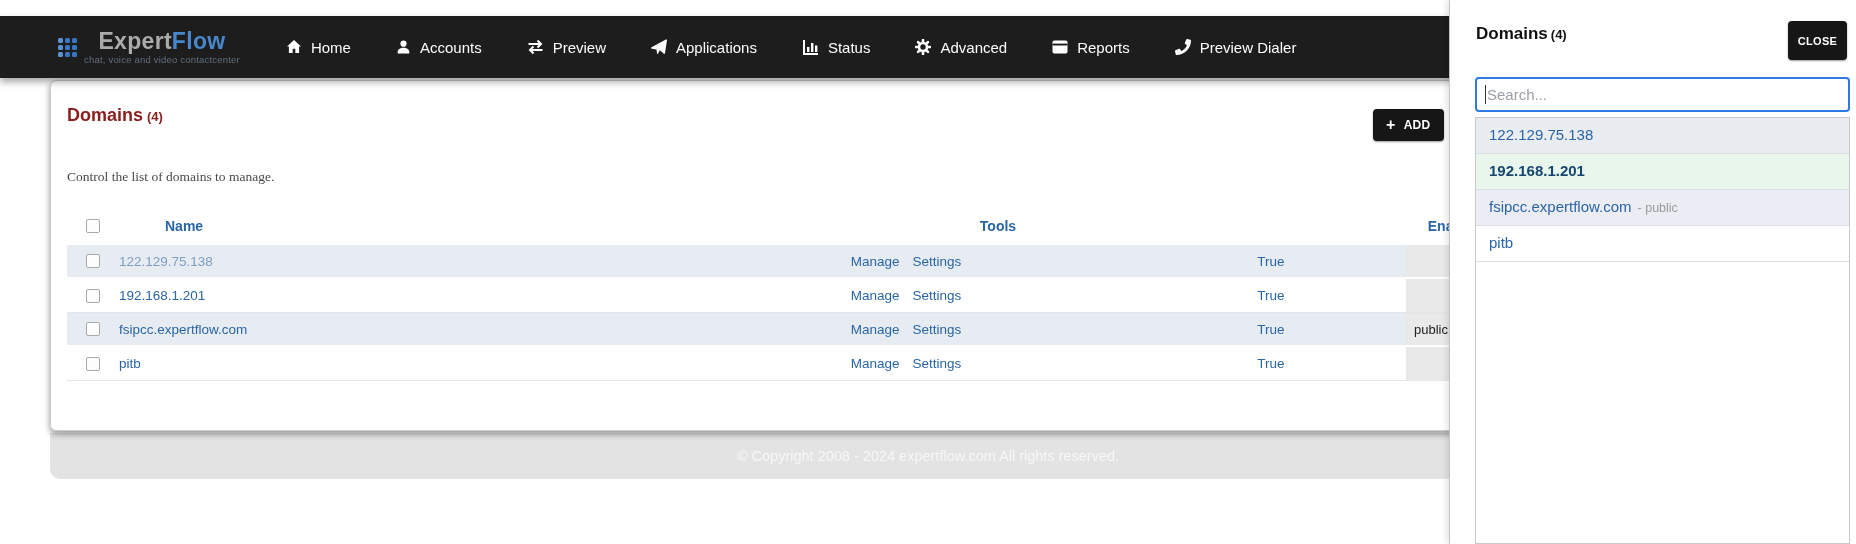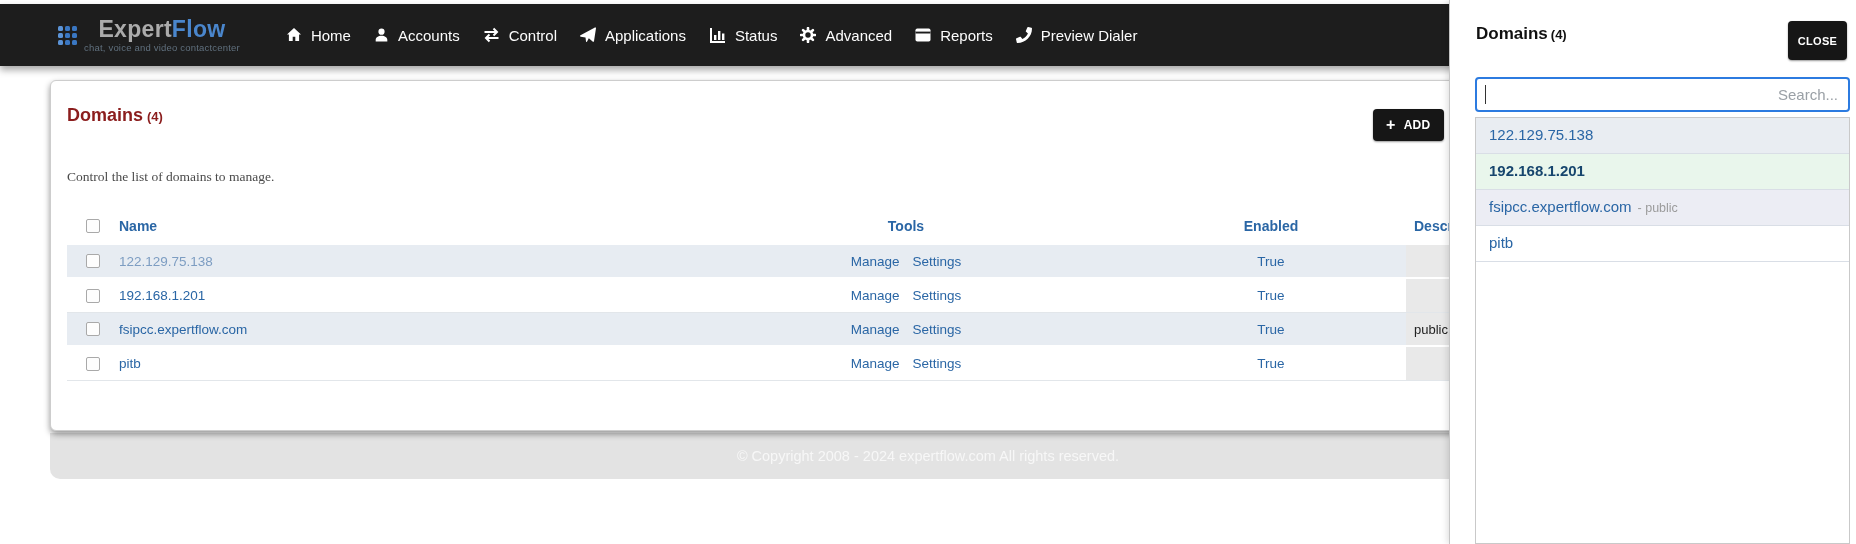--- a/index.html
+++ b/index.html
@@ -2,53 +2,53 @@
 <html><head>
 <meta charset="utf-8">
 <style>
   * { margin:0; padding:0; box-sizing:border-box; }
   html,body { width:1856px; height:544px; overflow:hidden; background:#ffffff;
               font-family:"Liberation Sans", sans-serif; }
   body { position:relative; }
   a { text-decoration:none; }
 
   
-  .navbar { position:absolute; top:4px; left:0; width:1856px; height:62px; background:#1d1d1d;
+  .navbar { position:absolute; top:16px; left:0; width:1856px; height:62px; background:#1d1d1d;
             display:flex; align-items:center; box-shadow:0 4px 7px rgba(0,0,0,.35); z-index:5; }
   .logo { display:flex; align-items:center; gap:7px; margin-left:58px; cursor:pointer; }
   .logo-dots { display:grid; grid-template-columns:repeat(3,5px); grid-auto-rows:5px; gap:2px; }
   .logo-dots i { background:#3a77c2; border-radius:1.5px; display:block; }
   .logo-dots i:nth-child(3n+1){ background:#5b93d6; }
   .logo-main { display:flex; flex-direction:column; align-items:center; }
   .logo-name { font-size:23px; font-weight:bold; letter-spacing:.3px; line-height:24px; }
   .logo-name .p1 { color:#ababab; }
   .logo-name .p2 { color:#4a86cc; }
   .logo-tag { font-size:9.5px; color:#60707e; letter-spacing:.2px; margin-top:1px; }
 
-  .nav-items { display:flex; align-items:center; gap:23px; margin-left:46px; }
+  .nav-items { display:flex; align-items:center; gap:45px; margin-left:46px; }
   .nav-item { display:flex; align-items:center; gap:9px; color:#fcfcfc; font-size:15px; cursor:pointer; }
   .nav-item svg { display:block; }
 
   
   .card { position:absolute; left:50px; top:80px; width:1756px; height:351px; background:#fff;
           border:1px solid #cdcdcd; border-radius:6px; box-shadow:0 3px 6px rgba(0,0,0,.42); z-index:1; }
   .card-heading { position:absolute; left:16px; top:24px; font-size:18px; font-weight:bold; color:#8b1d1d; }
   .card-heading .count { font-size:13px; margin-left:4px; }
   .add-button { position:absolute; left:1322px; top:28px; height:32px; padding:0 13px;
                 background:#161616; color:#fff; border:none; border-radius:4px;
                 font-family:"Liberation Sans",sans-serif; font-size:12px; font-weight:bold;
                 display:flex; align-items:center; gap:8px; cursor:pointer; letter-spacing:.3px;
                 box-shadow:0 1px 2px rgba(0,0,0,.4); }
   .add-button .plus { font-size:16px; font-weight:bold; line-height:1; }
   .card-subtitle { position:absolute; left:16px; top:88px; font-size:13.5px; color:#4a4a4a;font-family:Liberation Serif, serif; }
 
   .dtable { position:absolute; left:16px; top:126px; width:1724px; }
   .trow { display:grid; grid-template-columns:44px 725px 140px 160px 270px 1fr; align-items:stretch; }
   .trow > div { display:flex; align-items:center; }
-  .trow.thead { height:38px; }
+  .trow.thead { height:38px;gap:46px; }
   .trow.thead .hname, .trow.thead .htools, .trow.thead .henabled, .trow.thead .hdesc
       { color:#2a66a5; font-weight:bold; font-size:14px; }
   .trow.tdata { height:34px; font-size:13.5px; }
   .trow.tdata.stripe > div { background:#e7ecf2; }
   .trow.tdata > .cdesc { background:#e9e9e9 !important; color:#222; font-size:13px; }
   .trow.tdata { border-bottom:2px solid #fff; }
   .trow.tdata.white { border-bottom:1px solid #e2e6ea; }
   .ccb { padding-left:19px; }
   .cname { padding-left:8px; }
   .ctools { justify-content:center; gap:13px; }
@@ -71,21 +71,21 @@
            border-left:1px solid #c6c6c6; box-shadow:-2px 0 6px rgba(0,0,0,.12); z-index:10; }
   .panel-heading { position:absolute; left:26px; top:24px; font-size:17px; font-weight:bold; color:#101010; }
   .panel-heading .count { font-size:13px; margin-left:3px; }
   .close-button { position:absolute; right:9px; top:21px; width:59px; height:39px;
                   background:#161616; color:#fff; border:none; border-radius:4px;
                   font-family:"Liberation Sans",sans-serif; font-size:11px; font-weight:bold;
                   letter-spacing:.3px; cursor:pointer; box-shadow:0 1px 2px rgba(0,0,0,.4); }
   .search-wrap { position:absolute; left:25px; top:77px; width:375px; height:35px; }
   .search-input { width:100%; height:100%; border:2px solid #2c7be0; border-radius:4px;
                   padding:0 10px; font-size:15px; font-family:"Liberation Sans",sans-serif;
-                  color:#222; outline:none;text-align:right; }
+                  color:#222; outline:none; }
   .search-input::placeholder { color:#9aa0a6; }
   .caret { position:absolute; left:10px; top:8px; width:1px; height:19px; background:#333; }
   .plist { position:absolute; left:25px; top:117px; width:375px; height:427px;
            border:1px solid #c9c9c9; background:#fff; }
   .pitem { height:36px; display:flex; align-items:baseline; padding:8px 0 0 13px;
            font-size:15px; border-bottom:1px solid #d9dee6; cursor:pointer; }
   .pitem .plabel { color:#2a66a5; }
   .pitem.bg1 { background:#e9edf2; }
   .pitem.sel { background:#e9f6ec; }
   .pitem.sel .plabel { color:#17466e; font-weight:bold; }
@@ -133,21 +133,21 @@
     </div>
     <div class="nav-item">
       <span>
           <svg width="17" height="16" viewBox="0 0 17 16" fill="none" stroke="#fff" stroke-width="2">
             <path d="M1.5 5h12"></path>
             <path d="M10.5 1.5L14 5l-3.5 3.5"></path>
             <path d="M15.5 11h-12"></path>
             <path d="M6.5 7.5L3 11l3.5 3.5"></path>
           </svg>
         </span>
-      <span>Control</span>
+      <span>Preview</span>
     </div>
     <div class="nav-item">
       <span>
           <svg width="16" height="16" viewBox="0 0 512 512">
             <path fill="#fff" d="M498.1 5.6c10.1 7 15.4 19.1 13.5 31.2l-64 416c-1.5 9.7-7.4 17.6-17 20.7s-20.1.6-27.6-6.5L282 358.6 222.2 472c-3.2 6.1-10 9.5-16.8 8.3s-12-6.9-12.9-13.8L176 336 23.9 311.5c-11.1-1.8-19.9-10.3-21.8-21.4s3.4-22.1 13.3-27.5l448-240c10.7-5.7 23.7-4.9 33.7 3z"></path>
           </svg>
         </span>
       <span>Applications</span>
     </div>
     <div class="nav-item">

